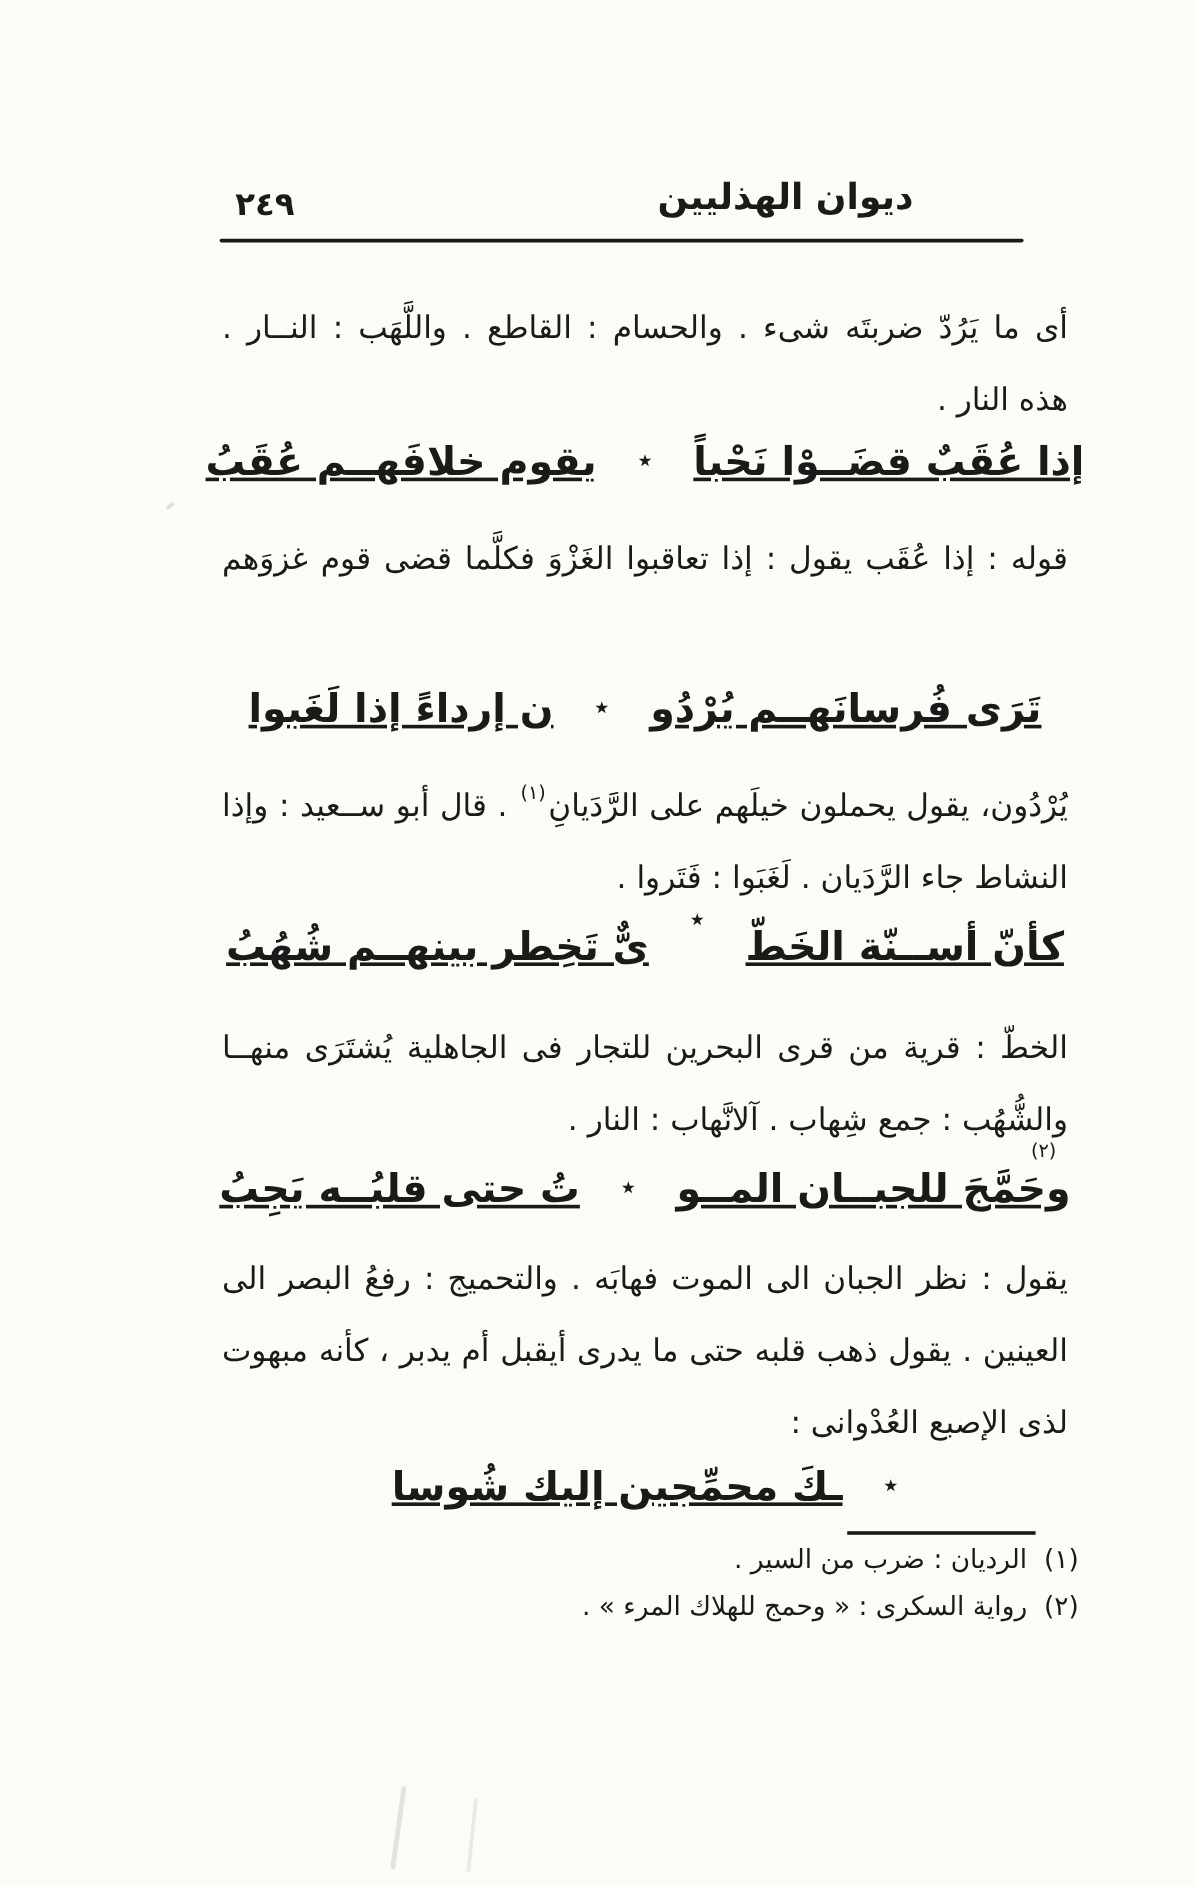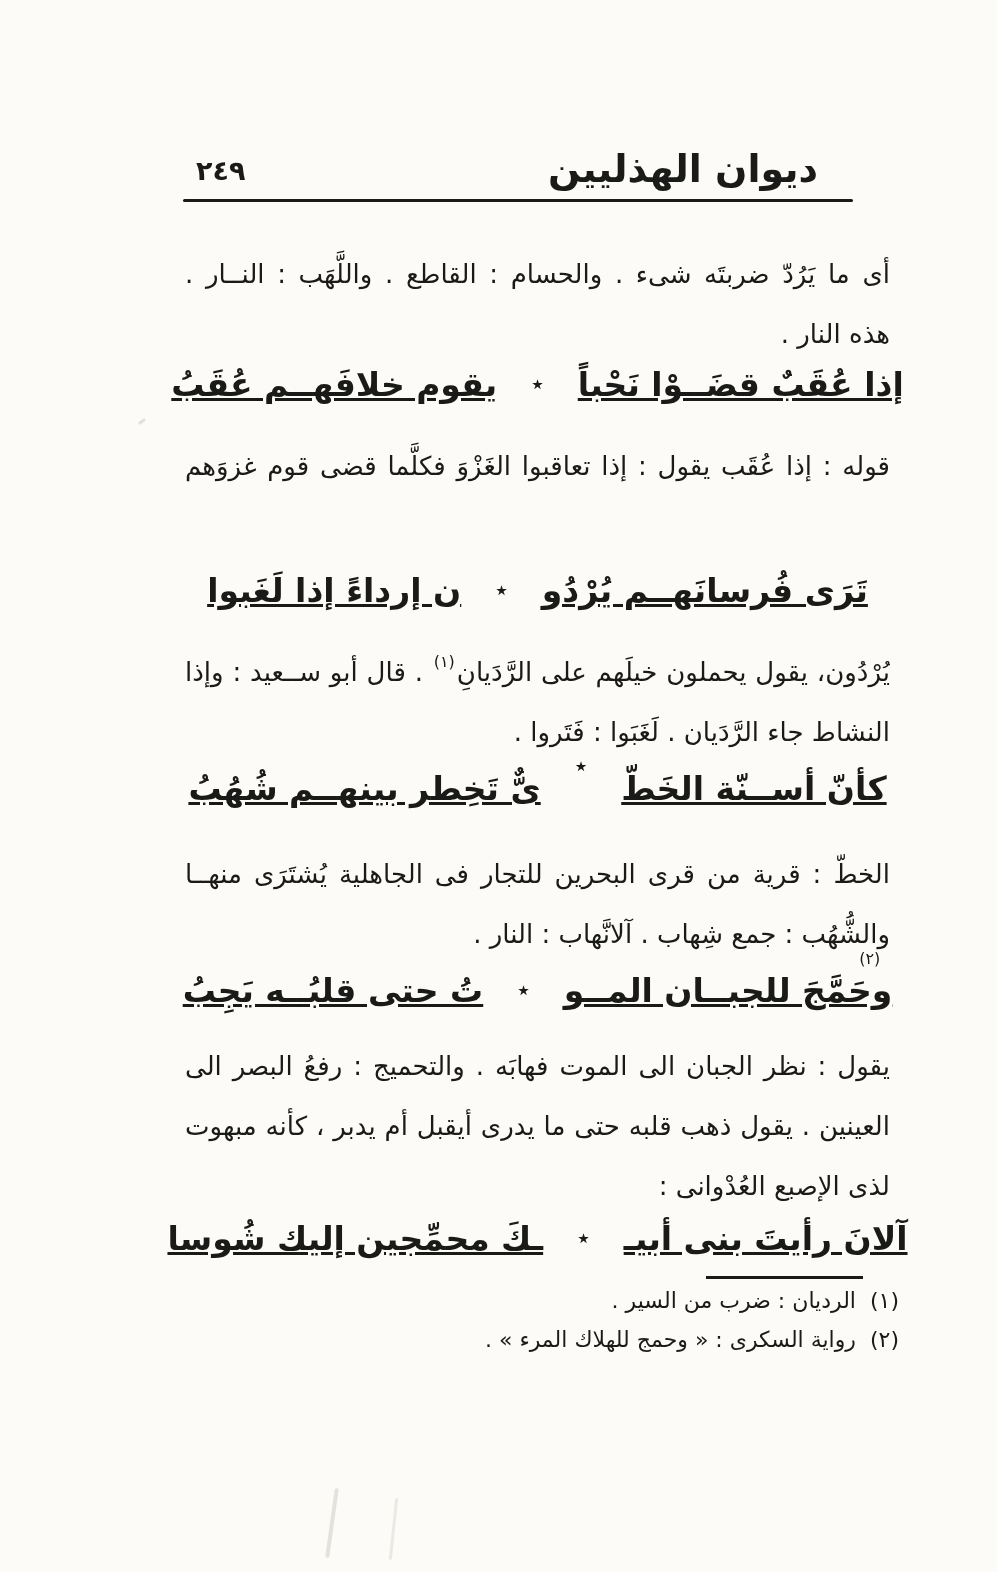--- a/index.html
+++ b/index.html
@@ -18,21 +18,21 @@
     overflow:hidden;
   }
   
   .pagenum{
     position:absolute;top:155px;left:196px;
     font-size:27px;font-weight:bold;letter-spacing:3px;
     direction:ltr;
   }
   .booktitle{
     position:absolute;top:147px;left:548px;
-    font-size:38px;font-weight:bold;
+    font-size:30px;font-weight:bold;
     white-space:nowrap;
   }
   .hrule{
     position:absolute;top:199px;left:183px;width:670px;height:3px;
     background:var(--ink);border-radius:2px;
   }
   
   .para{
     position:absolute;right:107px;left:185px;
     font-size:26px;line-height:60px;
@@ -127,21 +127,20 @@
     <span class="hemistich">تُ حتى قلبُــه يَجِبُ</span>
   </div>
 
   <div class="para" style="top:1036px">
     <div class="line jline">يقول : نظر الجبان الى الموت فهابَه . والتحميج : رفعُ البصر الى السماء وفتحُ</div>
     <div class="line jline">العينين . يقول ذهب قلبه حتى ما يدرى أيقبل أم يدبر ، كأنه مبهوت ، وأنشد</div>
     <div class="line rline">لذى الإصبع العُدْوانى :</div>
   </div>
 
   <div class="verse" style="top:1210px">
-    <span class="hemistich">آلانَ رأيتَ بنى أبيـ</span>
     <span class="caesura">٭</span>
     <span class="hemistich">ـكَ محمِّجين إليك شُوسا</span>
   </div>
 
   <div class="fnrule"></div>
 
   <div class="footnote" style="top:1288px">
     <span class="fnmark">(١)</span><span>الرديان : ضرب من السير .</span>
   </div>
   <div class="footnote" style="top:1327px">

